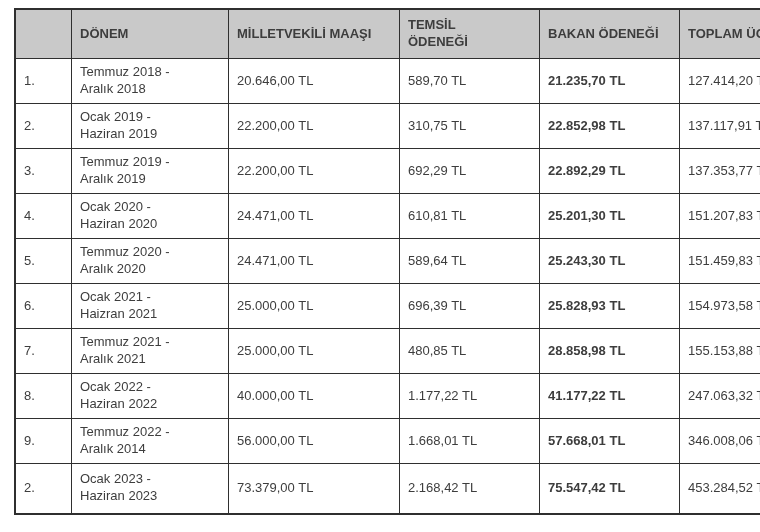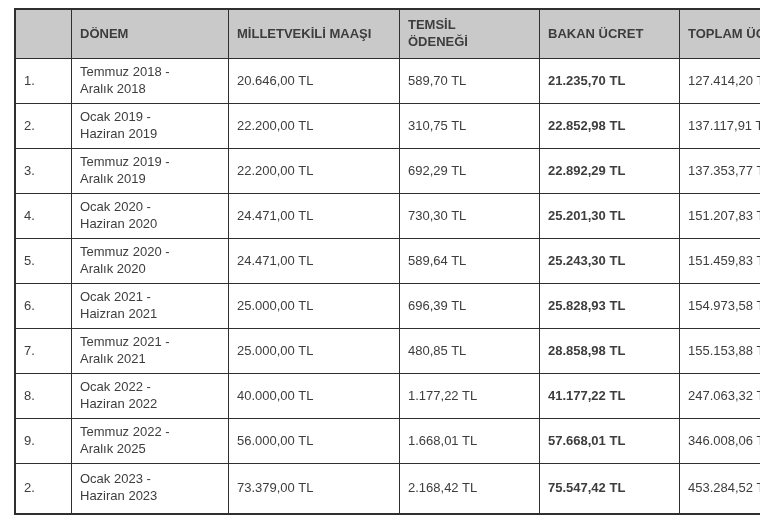--- a/index.html
+++ b/index.html
@@ -73,21 +73,21 @@
 
 <div class="page">
   <table class="salary-table">
     <thead>
       <tr>
           <th class="c0"></th>
           <th class="c1">DÖNEM</th>
           <th class="c2">MİLLETVEKİLİ MAAŞI</th>
           <th class="c3">TEMSİL
 ÖDENEĞİ</th>
-          <th class="c4">BAKAN ÜCRET</th>
+          <th class="c4">BAKAN ÖDENEĞİ</th>
           <th class="c5">TOPLAM ÜCRET</th>
         </tr>
     </thead>
     <tbody>
         <tr>
           <td class="c0">1.</td>
           <td class="c1">Temmuz 2018 -
 Aralık 2018</td>
           <td class="c2">20.646,00 TL</td>
           <td class="c3">589,70 TL</td>
@@ -110,21 +110,21 @@
           <td class="c2">22.200,00 TL</td>
           <td class="c3">692,29 TL</td>
           <td class="c4">22.892,29 TL</td>
           <td class="c5">137.353,77 TL</td>
         </tr>
         <tr>
           <td class="c0">4.</td>
           <td class="c1">Ocak 2020 -
 Haziran 2020</td>
           <td class="c2">24.471,00 TL</td>
-          <td class="c3">730,30 TL</td>
+          <td class="c3">610,81 TL</td>
           <td class="c4">25.201,30 TL</td>
           <td class="c5">151.207,83 TL</td>
         </tr>
         <tr>
           <td class="c0">5.</td>
           <td class="c1">Temmuz 2020 -
 Aralık 2020</td>
           <td class="c2">24.471,00 TL</td>
           <td class="c3">589,64 TL</td>
           <td class="c4">25.243,30 TL</td>
@@ -153,21 +153,21 @@
           <td class="c1">Ocak 2022 -
 Haziran 2022</td>
           <td class="c2">40.000,00 TL</td>
           <td class="c3">1.177,22 TL</td>
           <td class="c4">41.177,22 TL</td>
           <td class="c5">247.063,32 TL</td>
         </tr>
         <tr>
           <td class="c0">9.</td>
           <td class="c1">Temmuz 2022 -
-Aralık 2025</td>
+Aralık 2014</td>
           <td class="c2">56.000,00 TL</td>
           <td class="c3">1.668,01 TL</td>
           <td class="c4">57.668,01 TL</td>
           <td class="c5">346.008,06 TL</td>
         </tr>
         <tr>
           <td class="c0">2.</td>
           <td class="c1">Ocak 2023 -
 Haziran 2023</td>
           <td class="c2">73.379,00 TL</td>

